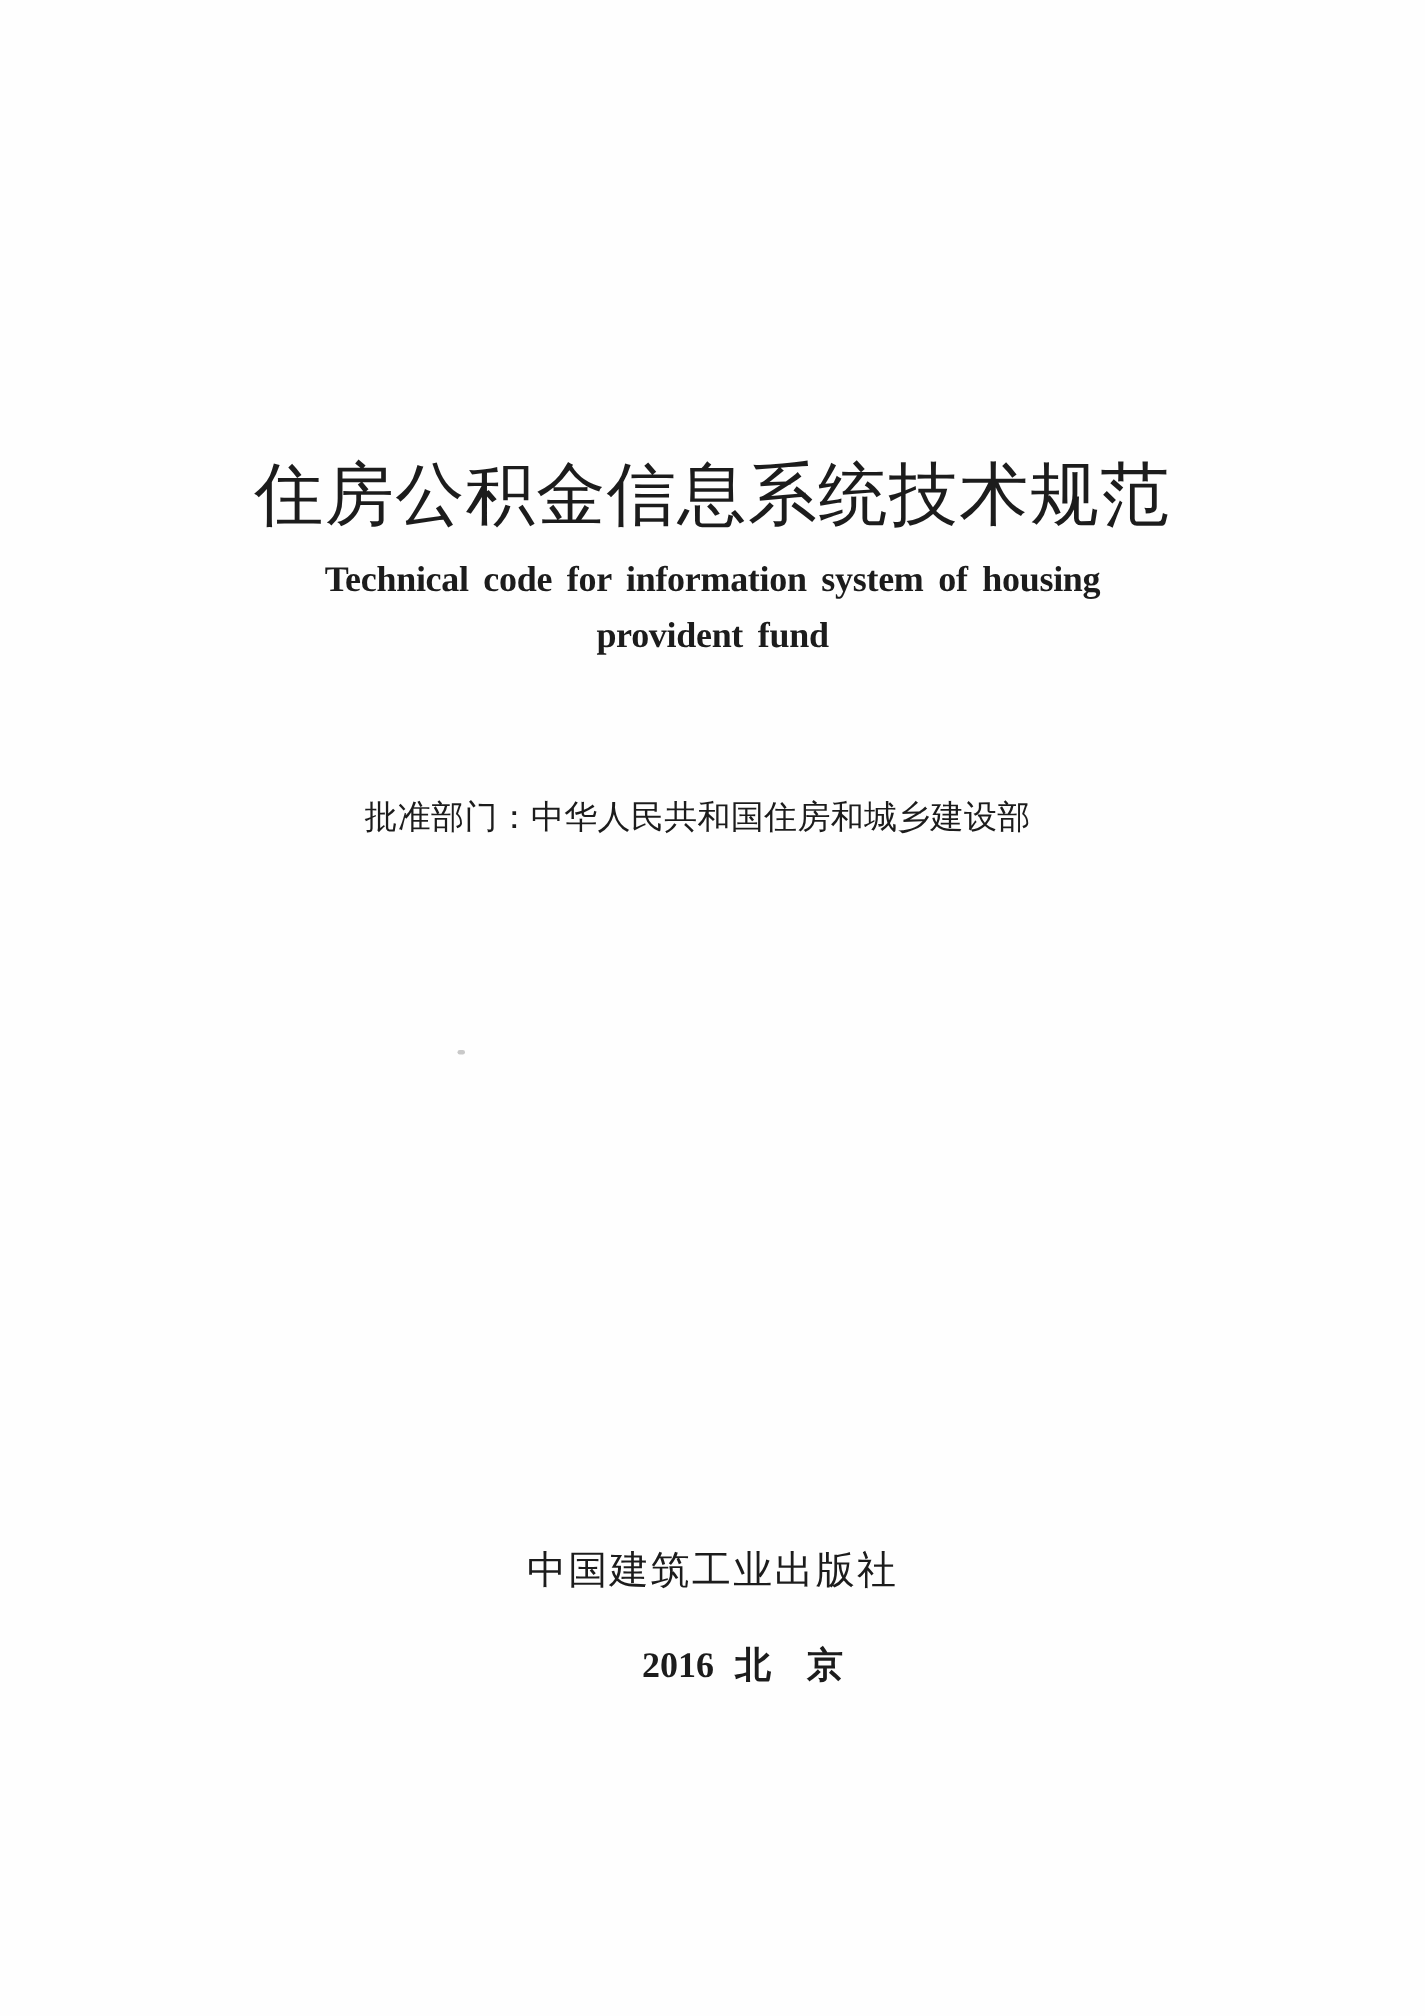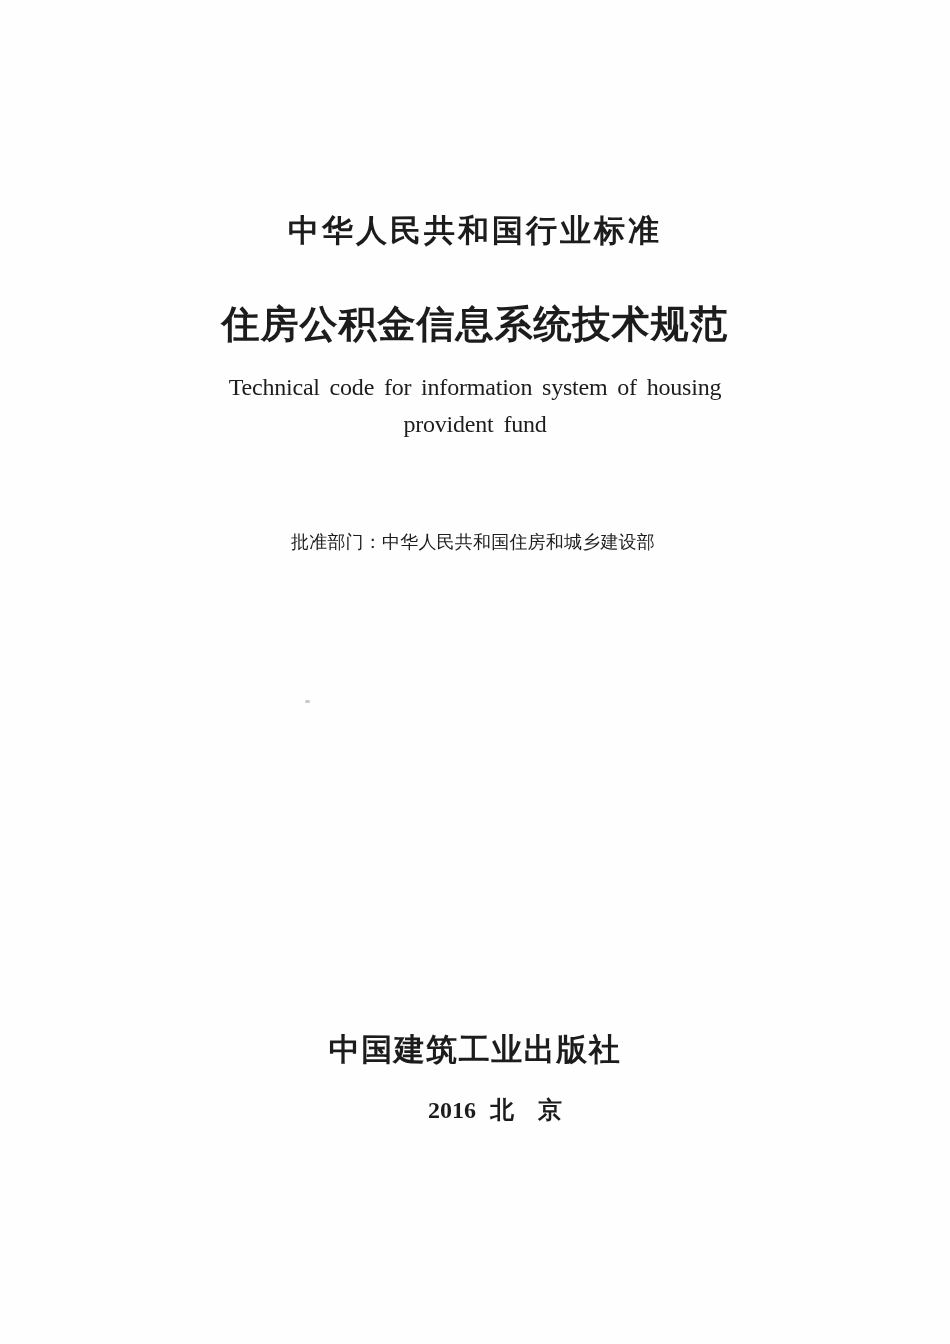--- a/index.html
+++ b/index.html
@@ -15,88 +15,87 @@
     position: absolute;
     inset: 0;
     background: #fefefe;
   }
   .centered {
     position: absolute;
     left: 0;
     width: 100%;
     text-align: center;
     white-space: nowrap;
+    font-weight: bold;
   }
   .std-type {
     top: 210px;
     font-family: "Liberation Sans", sans-serif;
     font-weight: bold;
     font-size: 31px;
     letter-spacing: 3px;
   }
   .title-cn {
     top: 299px;
     font-family: "Liberation Serif", serif;
-    font-weight: 700;
-    font-size: 38px;
+    font-weight: 400;
+    font-size: 46px;
     letter-spacing: 1px;
   }
   .title-en {
     font-size: 24px;
     letter-spacing: -0.2px;
     word-spacing: 4px;
   }
   .title-en-1 { top: 374px; }
   .title-en-2 { top: 411px; }
   .std-no {
     top: 466px;
     font-size: 27px;
     font-weight: bold;
     letter-spacing: 0.5px;
   }
   .meta-row {
     position: absolute;
     left: 243px;
-    font-size: 18px;
+    font-size: 22px;
     white-space: nowrap;
     letter-spacing: 0.2px;
-    margin-left: 48px;
   }
   .meta-approval { top: 530px; }
   .meta-effective { top: 564px; }
   .meta-effective .meta-value { word-spacing: 17px; }
   .speck {
     position: absolute;
     left: 305px;
     top: 700px;
     width: 5px;
     height: 3px;
     background: #c9c9c9;
     border-radius: 2px;
   }
   .publisher {
     top: 1029px;
-    font-size: 31px;
+    font-size: 26px;
     letter-spacing: 1.5px;
-    font-weight: 700;
+    font-weight: 400;
   }
   .pub-line {
     top: 1094px;
     font-size: 24px;
     font-weight: bold;
     padding-left: 40px;
   }
   .pub-city { margin-left: 14px; }
 </style>
 </head>
 <body>
 
 <div class="page">
 
-  <div class="centered std-type">中华人民共和国行业标准</div>
 
   <h1 class="centered title-cn">住房公积金信息系统技术规范</h1>
 
   <div class="centered title-en title-en-1">Technical code for information system of housing</div>
 
   <div class="centered title-en title-en-2">provident fund</div>
 
 
   <div class="meta-row meta-approval">
     <span class="meta-label">批准部门：</span><span class="meta-value">中华人民共和国住房和城乡建设部</span>

